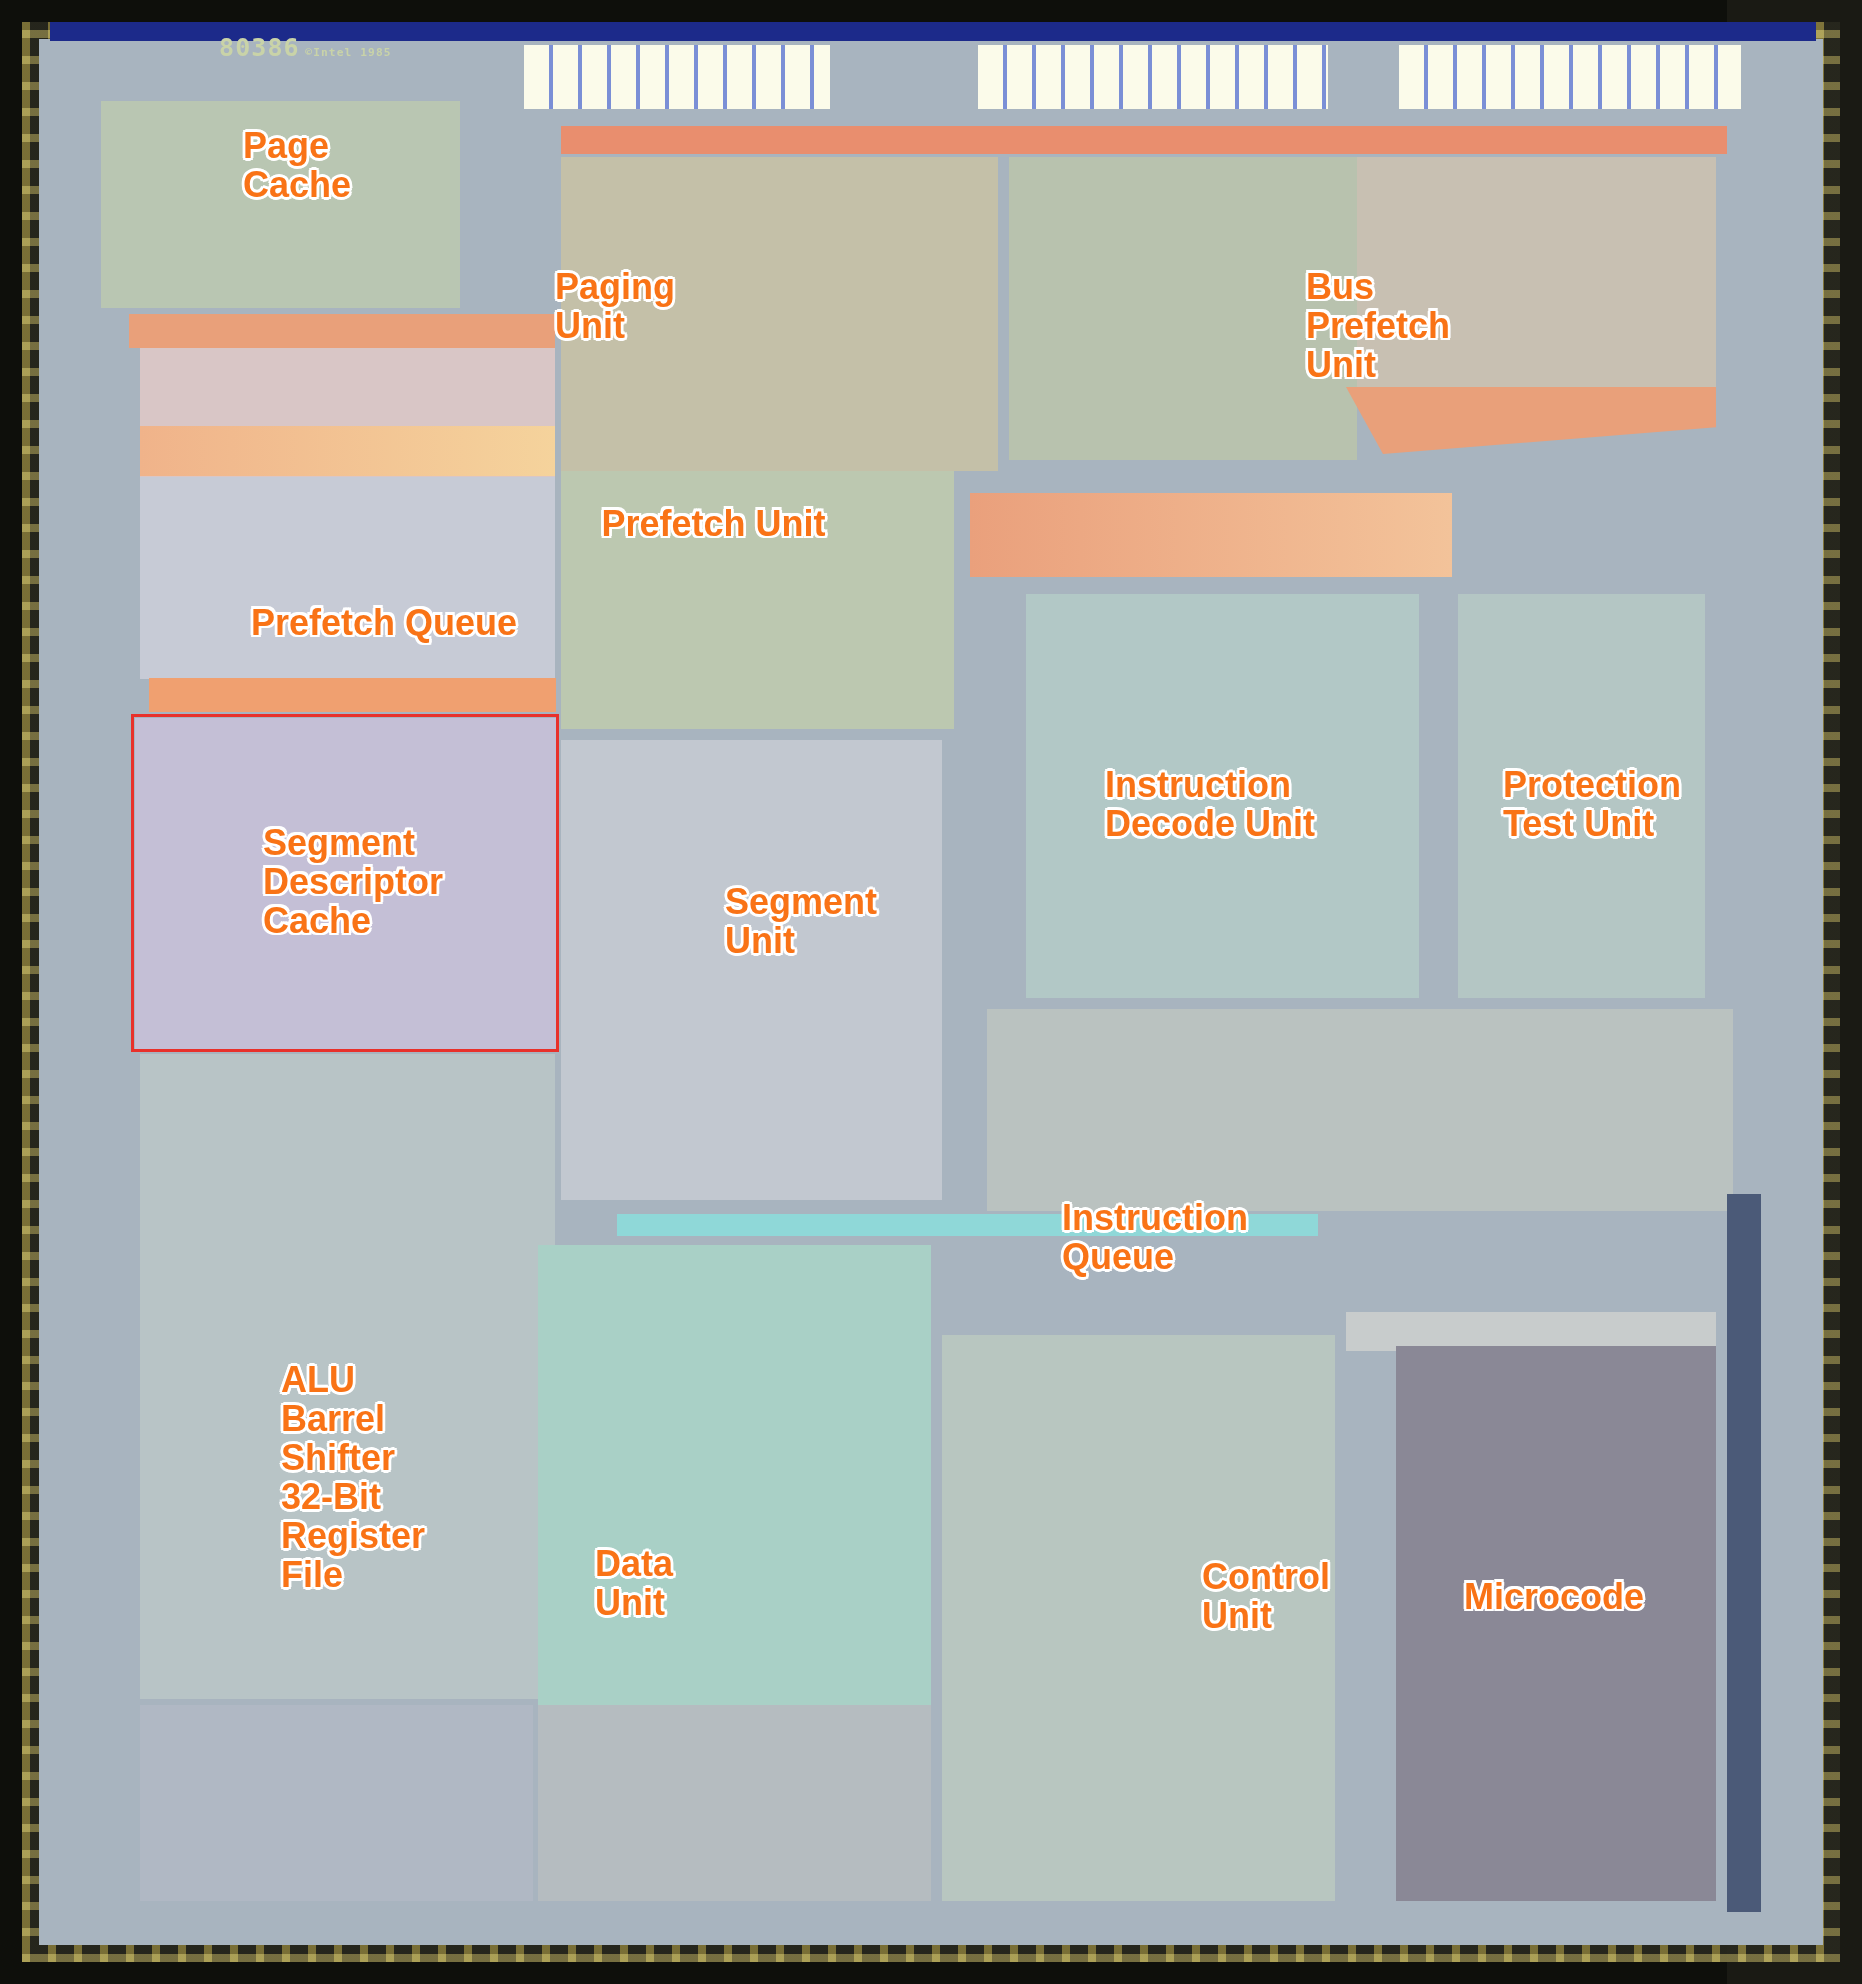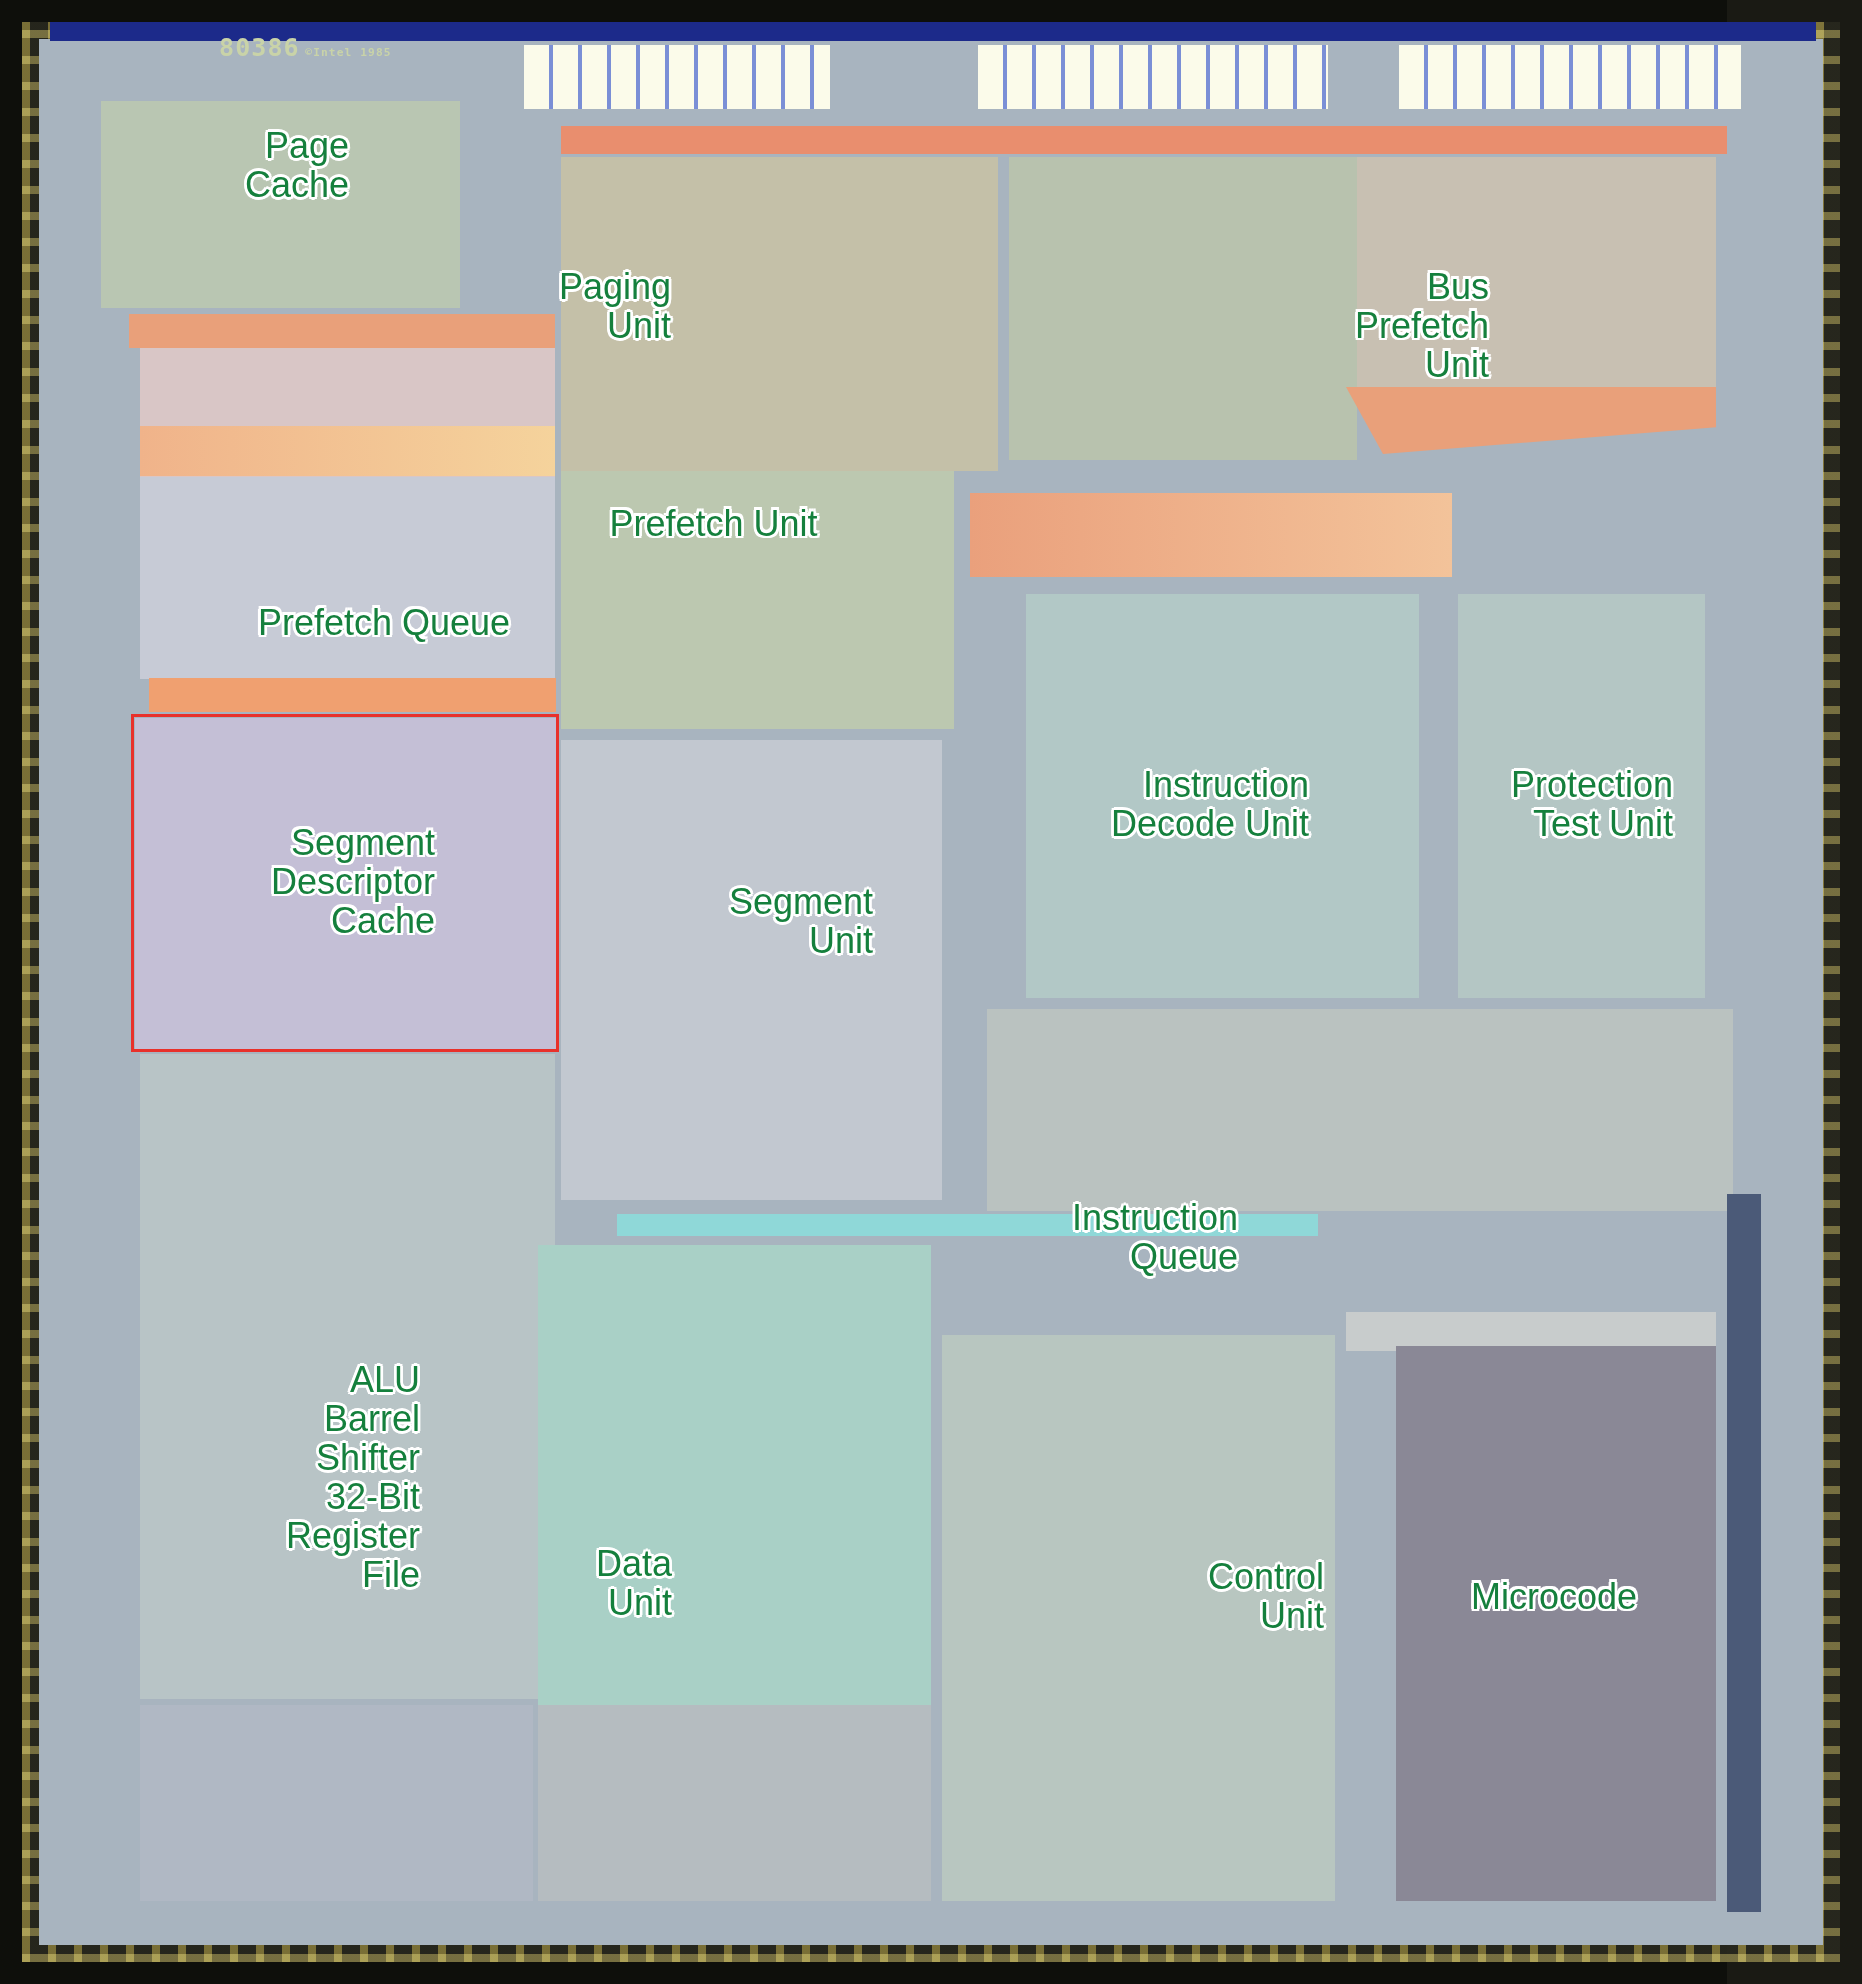--- a/index.html
+++ b/index.html
@@ -9,21 +9,21 @@
       repeating-linear-gradient(90deg, rgba(210,190,90,0.55) 0 7.9px, rgba(40,40,30,0.9) 7.9px 26px); }
   .ring-v { position:absolute; left:22.4px; top:22.4px; width:1818px; height:1940px; background:
       repeating-linear-gradient(0deg, rgba(210,190,90,0.45) 0 7.9px, rgba(40,40,30,0.0) 7.9px 26px); mix-blend-mode:screen; }
   .core { position:absolute; left:39px; top:39px; width:1784px; height:1906px; background:#a8b4bf; }
   .block { position:absolute; box-sizing:border-box; }
   .tex-h { background-image: repeating-linear-gradient(0deg, rgba(255,255,255,0.18) 0 1.7px, rgba(90,90,140,0.15) 1.7px 3.9px); }
   .tex-v { background-image: repeating-linear-gradient(90deg, rgba(255,255,255,0.18) 0 1.7px, rgba(90,90,140,0.15) 1.7px 4.5px); }
   .tex-g { background-image:
       repeating-linear-gradient(0deg, rgba(255,255,255,0.14) 0 2.2px, rgba(60,70,120,0.12) 2.2px 5.6px),
       repeating-linear-gradient(90deg, rgba(255,255,255,0.10) 0 2.8px, rgba(60,70,120,0.10) 2.8px 6.7px); }
-  .label { position:absolute; color:#15803d; font-weight:normal; font-size:36px; line-height:39px; text-align:right; white-space:nowrap;
+  .label { position:absolute; color:#f97316; font-weight:bold; font-size:36px; line-height:39px; text-align:left; white-space:nowrap;
            transform:translate(-50%,-50%);
            text-shadow: -2.2px -2.2px 0 #fff, 2.2px -2.2px 0 #fff, -2.2px 2.2px 0 #fff, 2.2px 2.2px 0 #fff,
                         0 -2.8px 0 #fff, 0 2.8px 0 #fff, -2.8px 0 0 #fff, 2.8px 0 0 #fff; }
   .label span { display:block; }
   .highlight { position:absolute; left:131px; top:714px; width:428px; height:338px; border:3.9px solid #e8312b; box-sizing:border-box; }
   .marking { position:absolute; left:219px; top:33px; color:#c9d3a8; font-family:"DejaVu Sans Mono", monospace; font-weight:bold; font-size:25px; letter-spacing:1.1px; }
   .marking small { font-size:11.2px; margin-left:5.6px; }
   .pad-strip { position:absolute; top:45px; height:64px; background:
       repeating-linear-gradient(90deg, #fbfbea 0 25px, #7a8fd6 25px 29px); }
 </style>
@@ -75,21 +75,21 @@
   <div class="highlight"></div>
 
   <div class="label" style="left:297px; top:165px;">
     <span>Page</span>
       <span>Cache</span>
   </div>
   <div class="label" style="left:615px; top:306px;">
     <span>Paging</span>
       <span>Unit</span>
   </div>
-  <div class="label" style="left:1378px; top:325px;margin-left:44px;">
+  <div class="label" style="left:1378px; top:325px;">
     <span>Bus</span>
       <span>Prefetch</span>
       <span>Unit</span>
   </div>
   <div class="label" style="left:694px; top:523px;padding-left:39px;">
     <span>Prefetch Unit</span>
   </div>
   <div class="label" style="left:372px; top:622px;padding-left:24px;">
     <span>Prefetch Queue</span>
   </div>

